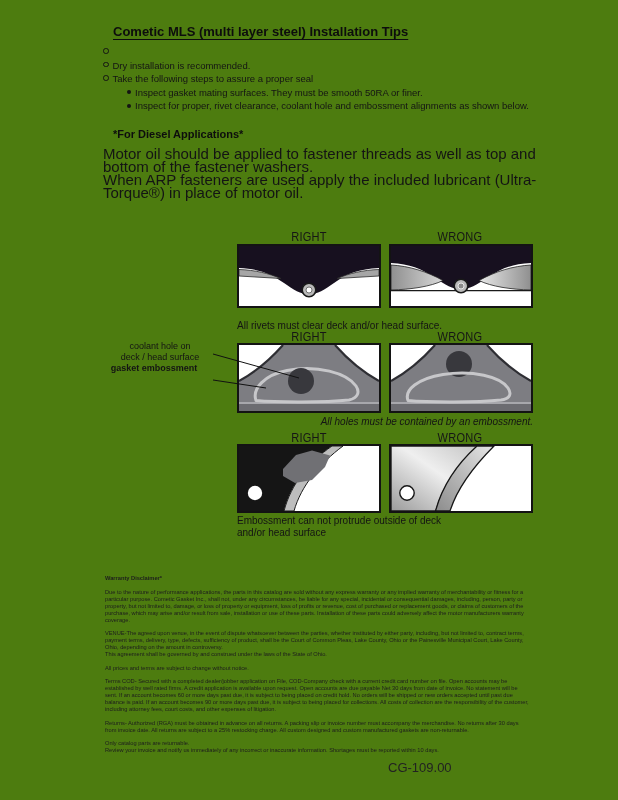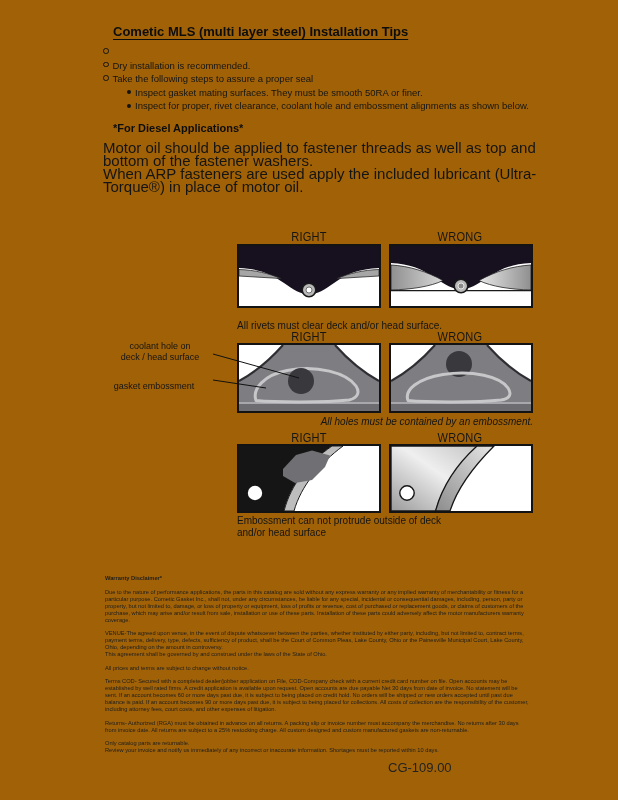--- a/index.html
+++ b/index.html
@@ -1,31 +1,31 @@
 <!DOCTYPE html>
 <html><head>
 <meta charset="utf-8">
 <style>
   html,body{margin:0;padding:0;background:#ffffff;}
   body{width:618px;height:800px;position:relative;overflow:hidden;
        font-family:"Liberation Sans","DejaVu Sans",sans-serif;color:#111;}
-  .page{position:absolute;inset:0;background:#a16207;}
+  .page{position:absolute;inset:0;background:#4d7c0f;}
 
   
   .content{position:absolute;left:103px;top:24px;width:434px;}
   h1.title{font-size:13px;font-weight:bold;margin:0 0 6px 10px;
            text-decoration:underline;text-underline-offset:3px;color:#0d0d0d;}
   ul.bullets{list-style:none;margin:0;padding:0;}
   ul.bullets li{font-size:9.5px;line-height:13.5px;white-space:nowrap;color:#141414;}
   ul.bullets li.sub{padding-left:24px;}
   .mark-open{display:inline-block;width:3.5px;height:3.5px;border:1px solid #141414;
              border-radius:50%;margin-right:4px;vertical-align:1.5px;}
   .mark-fill{display:inline-block;width:4px;height:4px;background:#141414;
              border-radius:50%;margin-right:4px;vertical-align:1.5px;}
-  h2.diesel{font-size:11px;font-weight:bold;margin:9px 0 7px 10px;color:#0d0d0d;}
+  h2.diesel{font-size:11px;font-weight:bold;margin:15px 0 7px 10px;color:#0d0d0d;}
   p.body{font-size:15px;line-height:13px;margin:0 0 9px;white-space:pre-line;color:#141414;}
 
   
   .diagrams{position:absolute;left:0;top:228px;width:618px;height:332px;}
   .rw{position:absolute;width:144px;text-align:center;font-size:13px;color:#161616;
       transform:scaleX(0.85);letter-spacing:0.3px;}
   .panel{position:absolute;border:2px solid #131313;background:#fff;display:block;}
   .cap{position:absolute;font-size:10px;line-height:11.5px;color:#141414;white-space:pre-line;}
   .callout{position:absolute;font-size:9px;line-height:10.5px;text-align:center;
            color:#141414;white-space:pre-line;}
@@ -91,21 +91,21 @@
       <circle cx="70" cy="40" r="3" fill="#8a8a8a" stroke="#e8e8e8" stroke-width="1"></circle>
     </svg>
 
     <div class="cap" style="left:237px;top:92px;">All rivets must clear deck and/or head surface.</div>
 
     <div class="rw" style="left:237px;top:101px;">RIGHT</div>
     <div class="rw" style="left:388px;top:101px;">WRONG</div>
 
     <div class="callout" style="left:108px;top:113px;width:104px;">coolant hole on
 deck / head surface</div>
-    <div class="callout" style="left:96px;top:153px;width:116px;">gasket embossment</div>
+    <div class="callout" style="left:96px;top:135px;width:116px;font-weight:bold;">gasket embossment</div>
 
     <svg class="panel" style="left:237px;top:115px;" width="140" height="66" viewBox="0 0 140 66">
       <rect width="140" height="66" fill="#7d7d82"></rect>
       <path d="M0,0 H44 C33,12.5 19,25.5 0,36 Z" fill="#ffffff"></path>
       <path d="M140,0 H96 C107,12.5 121,25.5 140,36 Z" fill="#ffffff"></path>
       <path d="M44,0 C33,12.5 19,25.5 0,36" stroke="#2e2e33" stroke-width="2.2" fill="none"></path>
       <path d="M96,0 C107,12.5 121,25.5 140,36" stroke="#2e2e33" stroke-width="2.2" fill="none"></path>
       <rect x="0" y="57" width="140" height="2" fill="#a7a7ac"></rect>
       <rect x="0" y="59" width="140" height="7" fill="#6c6c71"></rect>
       <path d="M17,55.5 C13,44 25,30 48,25.5 C78,19.5 108,28 117,41 C121,47 119,53 110,55 C86,57.5 38,57.5 17,55.5 Z" fill="none" stroke="#c7c7ca" stroke-width="3" stroke-linejoin="round"></path>

